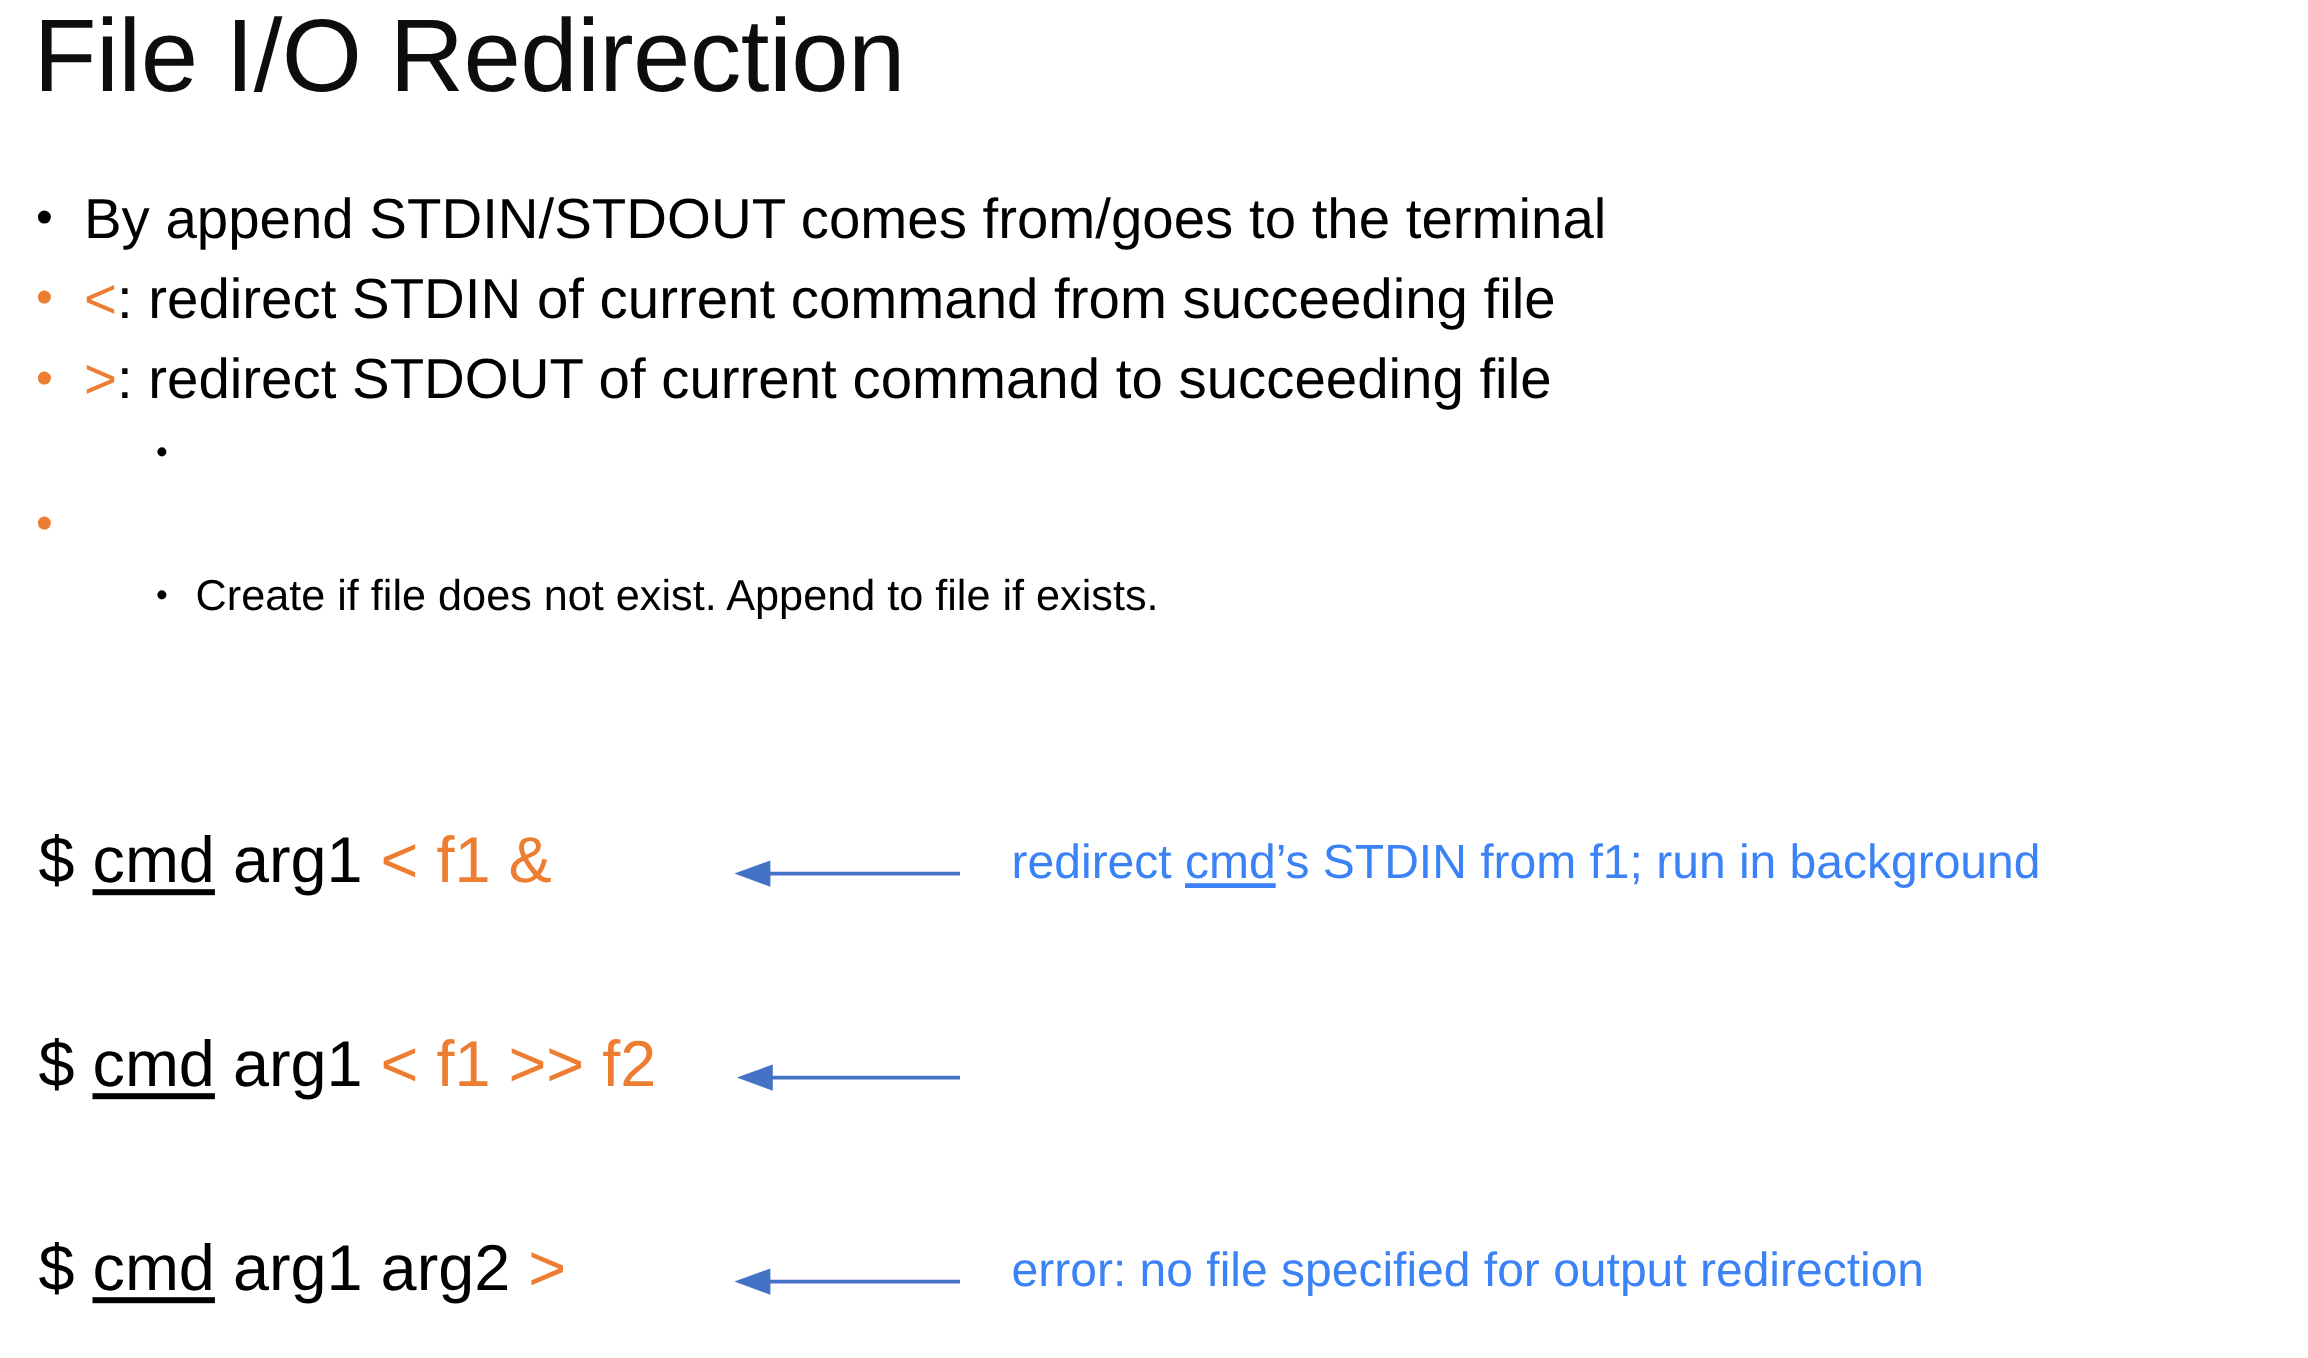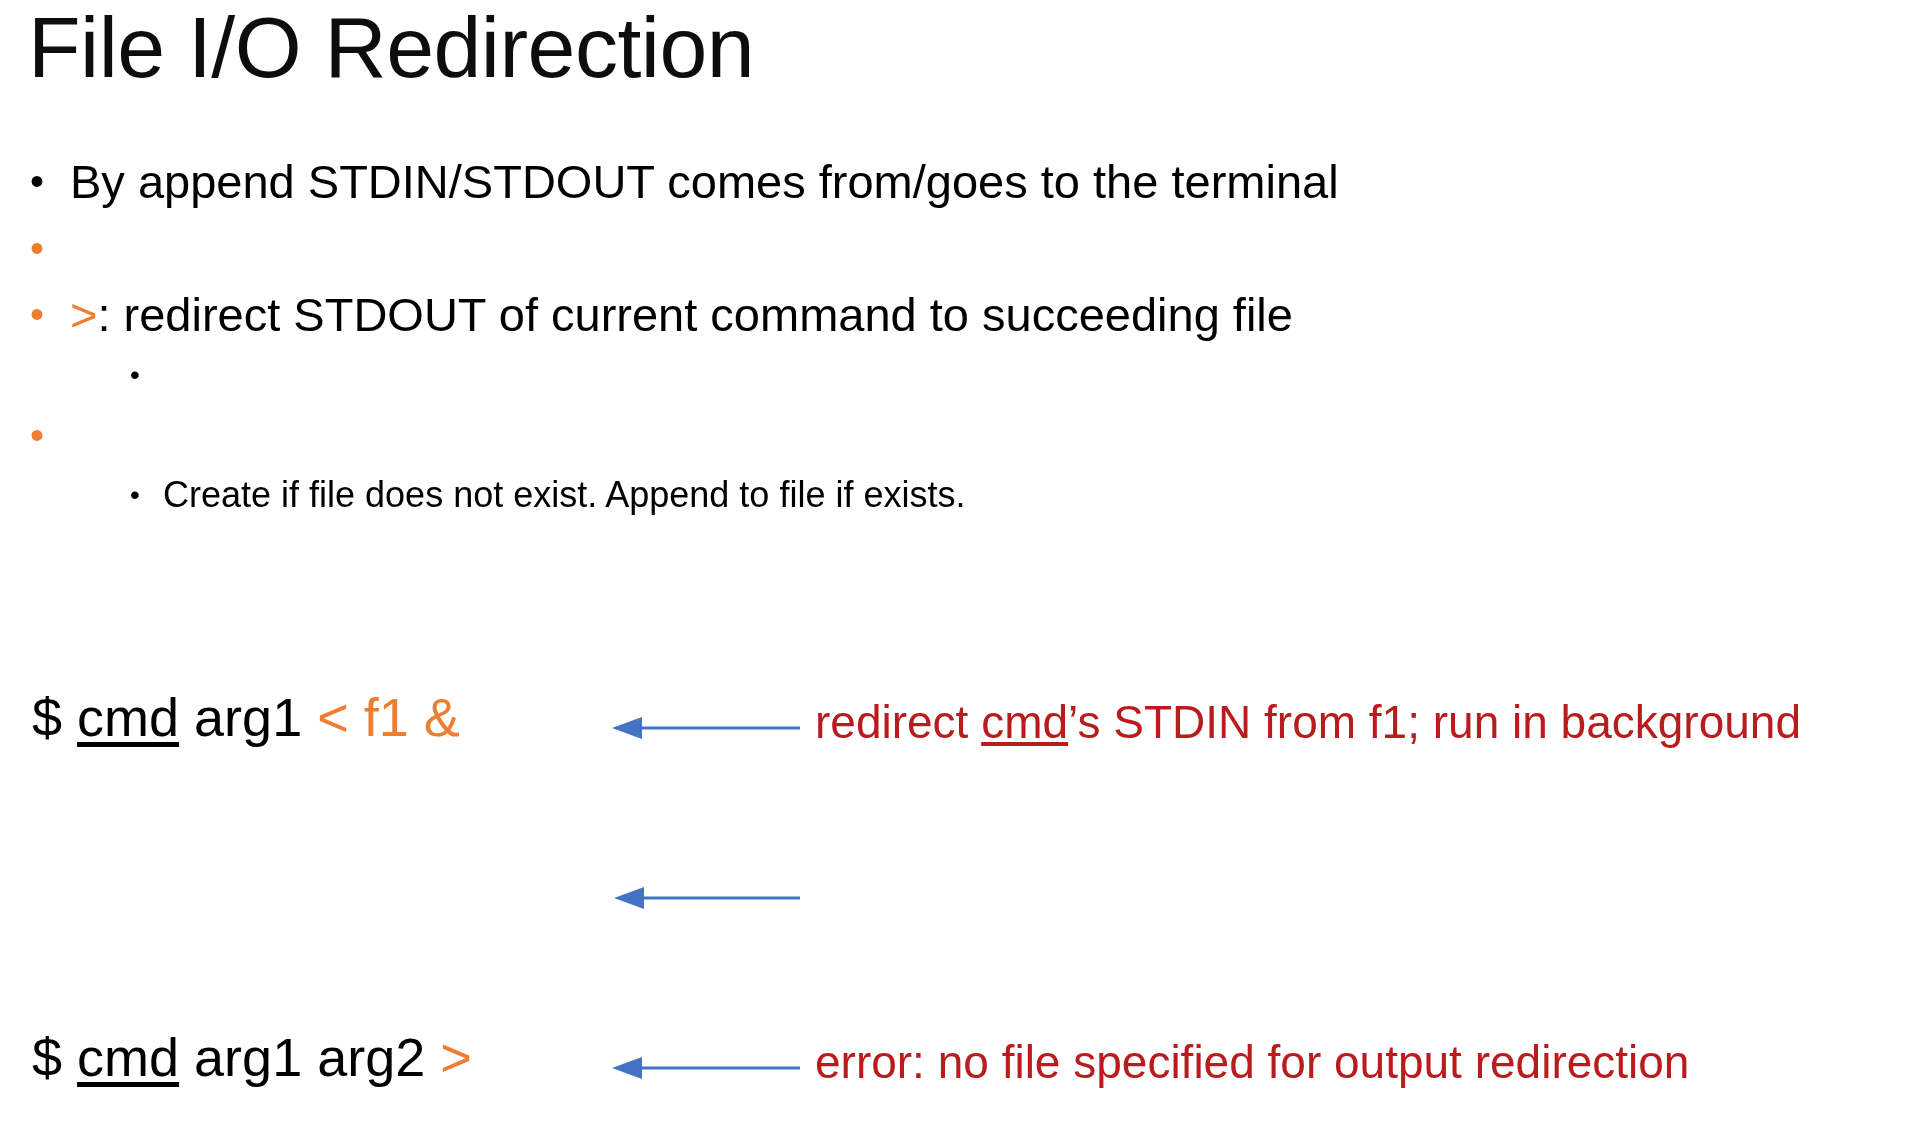--- a/index.html
+++ b/index.html
@@ -100,41 +100,43 @@
   .arrow {
     position: absolute;
     top: 26px;
     height: 24px;
   }
   .arrow svg { display: block; }
 
   .annotation {
     position: absolute;
     top: 4px;
-    font-size: 46px;
+    font-size: 40px;
     line-height: 1.25;
-    color: #b91c1c;
+    color: #3b82f6;
     white-space: nowrap;
+    margin-left: 28px;
   }
   .ann-underline { text-decoration: underline; text-underline-offset: 4px; }
 </style>
 </head>
 <body>
 
 <div class="slide-title">File I/O Redirection</div>
 
 <div class="bullet-list">
 
   <div class="bullet-row lvl1">
     <span class="bullet-mark black">•</span>
     <span class="bullet-text"><span class="op"></span><span>By append STDIN/STDOUT comes from/goes to the terminal</span></span>
   </div>
 
   <div class="bullet-row lvl1">
     <span class="bullet-mark orange">•</span>
+    <span class="bullet-text"><span class="op">&lt;</span><span>: redirect STDIN of current command from succeeding file</span></span>
   </div>
 
   <div class="bullet-row lvl1">
     <span class="bullet-mark orange">•</span>
     <span class="bullet-text"><span class="op">&gt;</span><span>: redirect STDOUT of current command to succeeding file</span></span>
   </div>
 
   <div class="bullet-row lvl2">
     <span class="bullet-mark black">•</span>
   </div>
@@ -157,20 +159,21 @@
     <div class="arrow" style="left:612px;width:188px;">
       <svg width="188" height="24" viewBox="0 0 188 24">
         <line x1="26" y1="12" x2="188" y2="12" stroke="#4472C4" stroke-width="3"></line>
         <polygon points="0,12 30,1 30,23" fill="#4472C4"></polygon>
       </svg>
     </div>
     <div class="annotation" style="left:815px;"><span>redirect </span><span class="ann-underline">cmd</span><span>’s STDIN from f1; run in background</span></div>
   </div>
 
   <div class="example-row" style="margin-top:35px;">
+    <div class="cmd-line"><span>$</span><span>&nbsp;</span><span class="cmd-underline">cmd</span><span> arg1 </span><span class="cmd-op">&lt; f1 &gt;&gt; f2</span></div>
     <div class="arrow" style="left:614px;width:186px;">
       <svg width="186" height="24" viewBox="0 0 186 24">
         <line x1="26" y1="12" x2="186" y2="12" stroke="#4472C4" stroke-width="3"></line>
         <polygon points="0,12 30,1 30,23" fill="#4472C4"></polygon>
       </svg>
     </div>
   </div>
 
   <div class="example-row" style="margin-top:35px;">
     <div class="cmd-line"><span>$</span><span>&nbsp;</span><span class="cmd-underline">cmd</span><span> arg1 arg2 </span><span class="cmd-op">&gt;</span></div>

